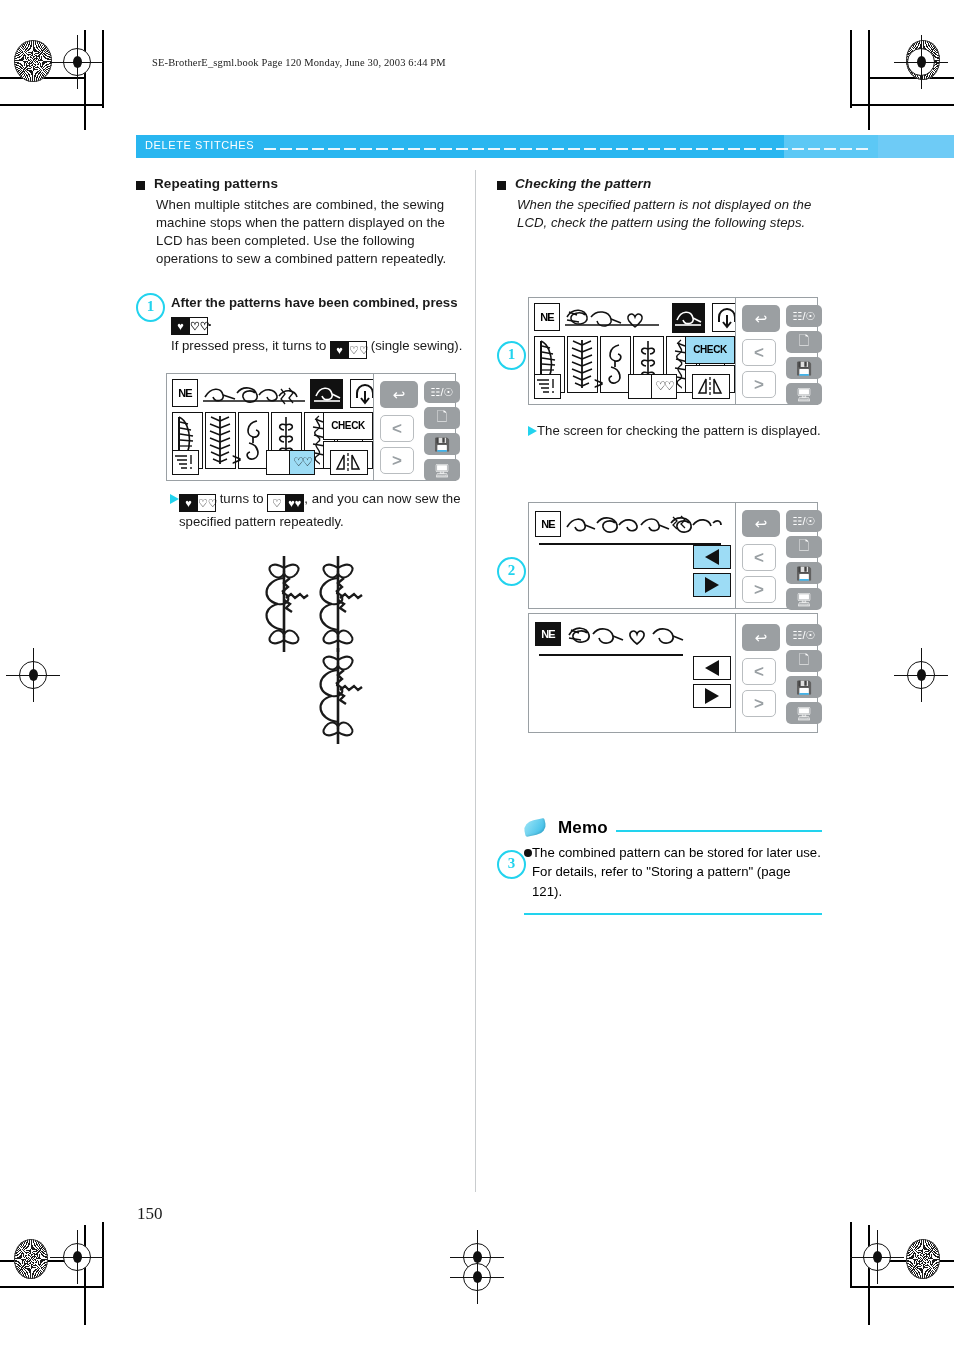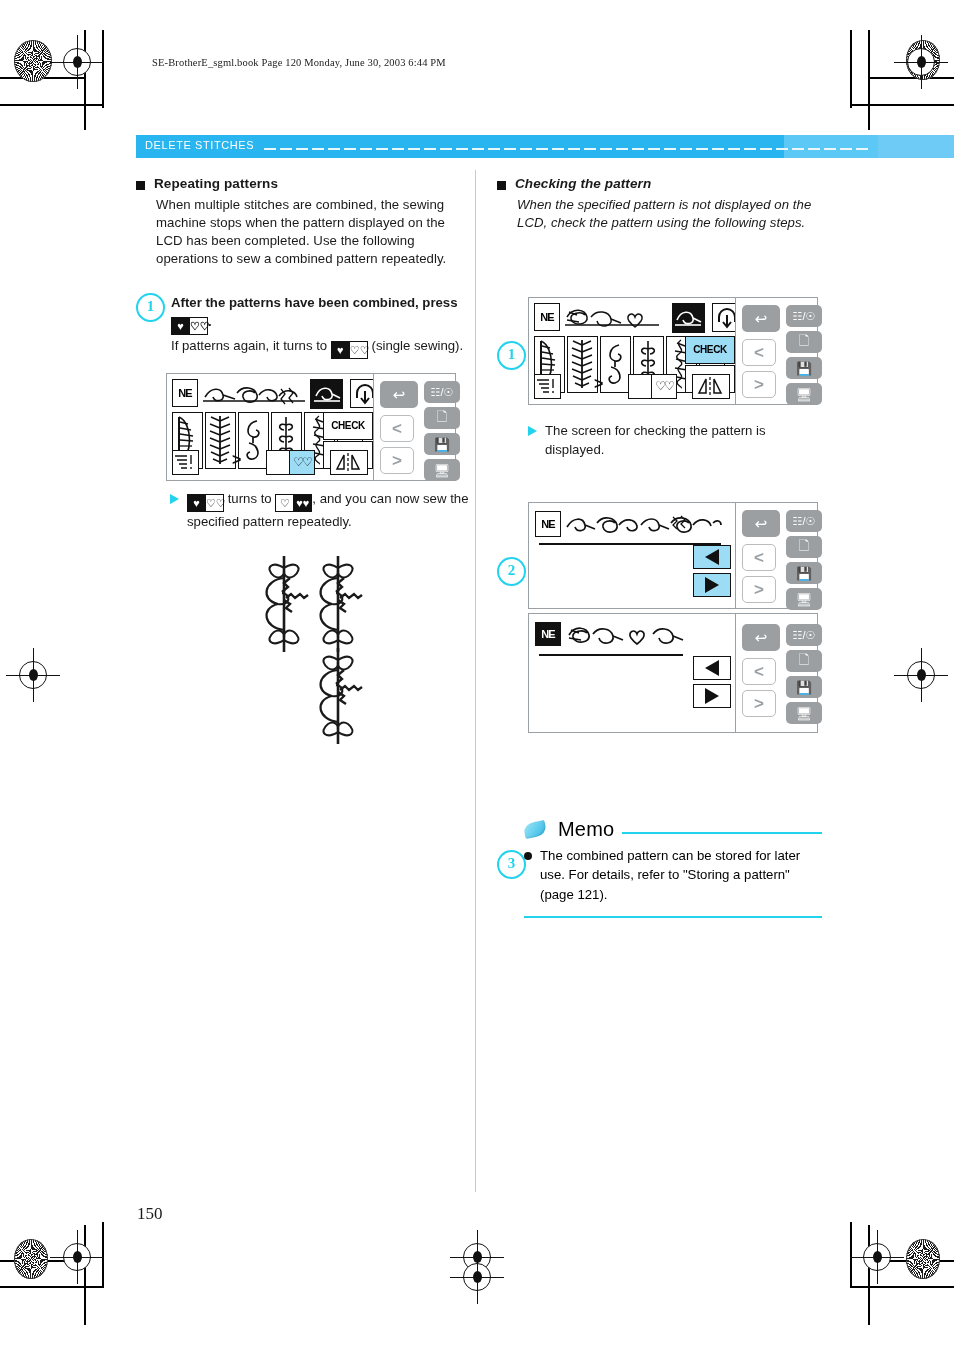--- a/index.html
+++ b/index.html
@@ -48,21 +48,21 @@
   .body{font-size:13.2px;line-height:18px;letter-spacing:.05px;}
 
   .step{position:relative;}
   .stepnum{position:absolute;left:0;top:0;width:25px;height:25px;border:2.3px solid #22d3ee;
      border-radius:50%;color:#22d3ee;font-size:15px;font-weight:bold;text-align:center;
      line-height:22px;font-family:"Liberation Serif",serif;background:#fff;}
   .stepbody{margin-left:35px;}
   .stepbody .hd{font-size:13.2px;font-weight:bold;line-height:19px;}
   .stepbody .sub{font-size:13.2px;line-height:19.4px;}
 
-  .result{display:flex;gap:8px;align-items:flex-start;font-size:13.2px;line-height:19.4px;}
+  .result{display:flex;align-items:flex-start;font-size:13.2px;line-height:19.4px;}
   .tri{width:0;height:0;border-left:9px solid #22d3ee;border-top:5.5px solid transparent;
        border-bottom:5.5px solid transparent;margin-top:5px;flex:none;}
 
   
   .keyrep{display:inline-block;vertical-align:-4px;border:1.4px solid #111;height:16px;
      line-height:14px;white-space:nowrap;background:#fff;}
   .keyrep i{display:inline-block;width:17px;height:16px;font-style:normal;font-size:11px;
      text-align:center;line-height:16px;}
   .keyrep i.on{background:#111;color:#fff;}
   .keyrep i.off{background:#fff;color:#111;}
@@ -120,29 +120,29 @@
      border-top:8px solid transparent;border-bottom:8px solid transparent;}
   .arrbtn.right:after{margin:-8px 0 0 -7px;border-left:14px solid #111;
      border-top:8px solid transparent;border-bottom:8px solid transparent;}
 
   .patstrip{position:absolute;left:6px;top:8px;right:6px;height:34px;}
   .baseline{position:absolute;left:4px;right:8px;bottom:0;height:2.4px;background:#111;}
 
   
   .memo{position:absolute;}
   .memo .ttl{display:flex;align-items:center;gap:8px;}
-  .memo .ttl .t{font-size:20px;font-weight:normal;letter-spacing:.2px;}
+  .memo .ttl .t{font-size:17px;font-weight:bold;letter-spacing:.2px;}
   .memo .ttl .rule{flex:1;height:2px;background:#22d3ee;margin-top:6px;}
   .memoicon{width:26px;height:20px;position:relative;flex:none;}
   .memoicon span{position:absolute;left:0;top:2px;width:22px;height:15px;
      background:linear-gradient(135deg,#9fe6f7,#2fb8e6);
      border-radius:50% 12% 50% 12%/60% 12% 60% 12%;transform:rotate(-12deg);
      box-shadow:inset -1px -1px 2px rgba(0,0,0,.12);}
   .memo ul{list-style:none;margin:5px 0 0;padding:0;}
-  .memo li{display:flex;gap:8px;font-size:13.2px;line-height:19.4px;}
+  .memo li{display:flex;font-size:13.2px;line-height:19.4px;}
   .memo .dot{width:8px;height:8px;border-radius:50%;background:#111;margin-top:6px;flex:none;}
   .memo .endrule{height:2px;background:#22d3ee;margin-top:12px;}
 
   .pagenum{position:absolute;left:137px;top:1204px;font-family:"Liberation Serif",serif;
      font-size:17px;color:#1a1a1a;}
 
   
   .sample{position:absolute;}
 </style>
 </head>
@@ -224,21 +224,21 @@
 
   <div class="col step" style="left:136px;top:293px;width:330px;">
     <div class="stepnum">1</div>
     <div class="stepbody">
       <div class="hd">
         <span>After the patterns have been combined, press</span>
         <br>
         <span class="keyrep"><i class="on">♥</i><i class="off">♡♡</i></span><span>.</span>
       </div>
       <div class="sub" style="margin-top:1px;">
-        <span>If patterns again, it turns to</span>
+        <span>If pressed press, it turns to</span>
         <span class="keyrep"><i class="on">♥</i><i class="off">♡♡</i></span>
         <span>(single sewing).</span>
       </div>
     </div>
   </div>
 
   <div class="lcd" style="left:166px;top:373px;width:290px;height:108px;">
     <div class="screen" style="width:206px;">
       <div class="row1">
         <div class="cellbox nebox">NE</div>

